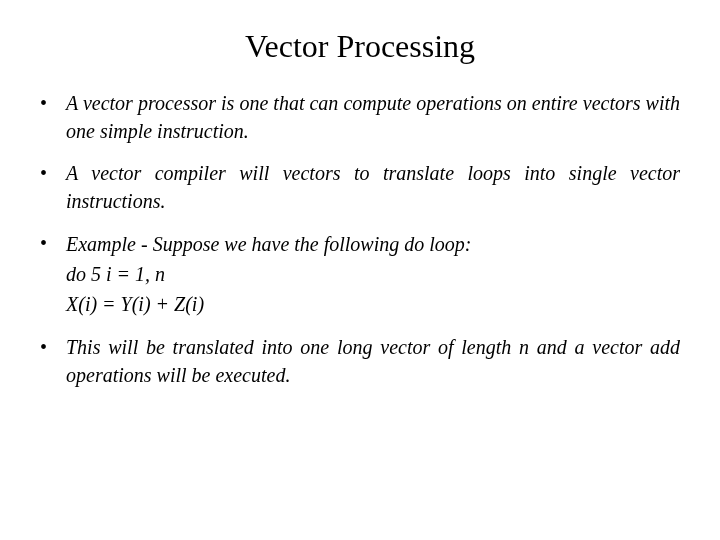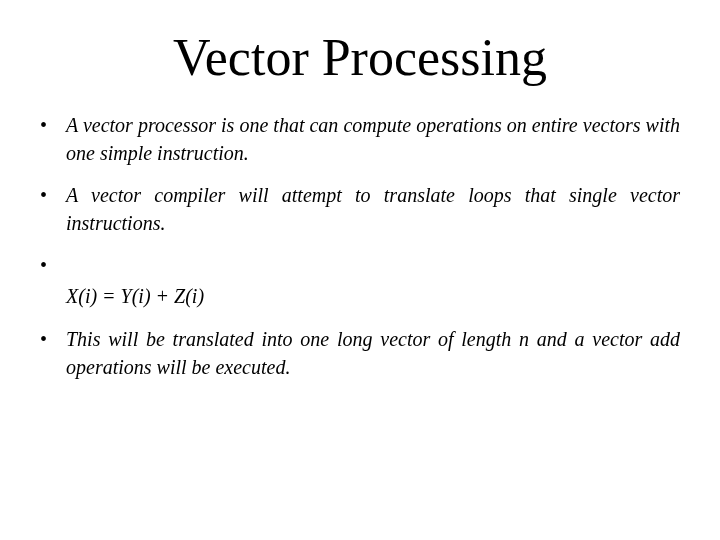--- a/index.html
+++ b/index.html
@@ -14,21 +14,21 @@
       background-color: #ffffff;
       font-family: Georgia, 'Times New Roman', serif;
       display: flex;
       flex-direction: column;
       align-items: center;
       padding: 20px 40px 20px 40px;
       overflow: hidden;
     }
 
     h1 {
-      font-size: 52px;
+      font-size: 32px;
       font-weight: normal;
       color: #000000;
       text-align: center;
       margin-bottom: 24px;
       margin-top: 8px;
     }
 
     .content {
       width: 100%;
       font-size: 20px;
@@ -83,27 +83,29 @@
 <div class="content">
   <ul>
 
     <li>
       <span class="bullet">•</span>
       <span class="text">A vector processor is one that can compute operations on entire vectors with one simple instruction.</span>
     </li>
 
     <li>
       <span class="bullet">•</span>
-      <span class="text">A vector compiler will attempt to translate loops that single vector instructions.</span>
+      <span class="text">A vector compiler will vectors to translate loops into single vector instructions.</span>
     </li>
 
     <li>
       <span class="bullet">•</span>
       <span class="text">
+        <span>Example - Suppose we have the following do loop:</span>
         <span class="code-block">
+          <span class="code-line">do 5 i = 1, n</span>
           <span class="code-line">X(i) = Y(i) + Z(i)</span>
         </span>
       </span>
     </li>
 
     <li>
       <span class="bullet">•</span>
       <span class="text">This will be translated into one long vector of length n and a vector add operations will be executed.</span>
     </li>
 

